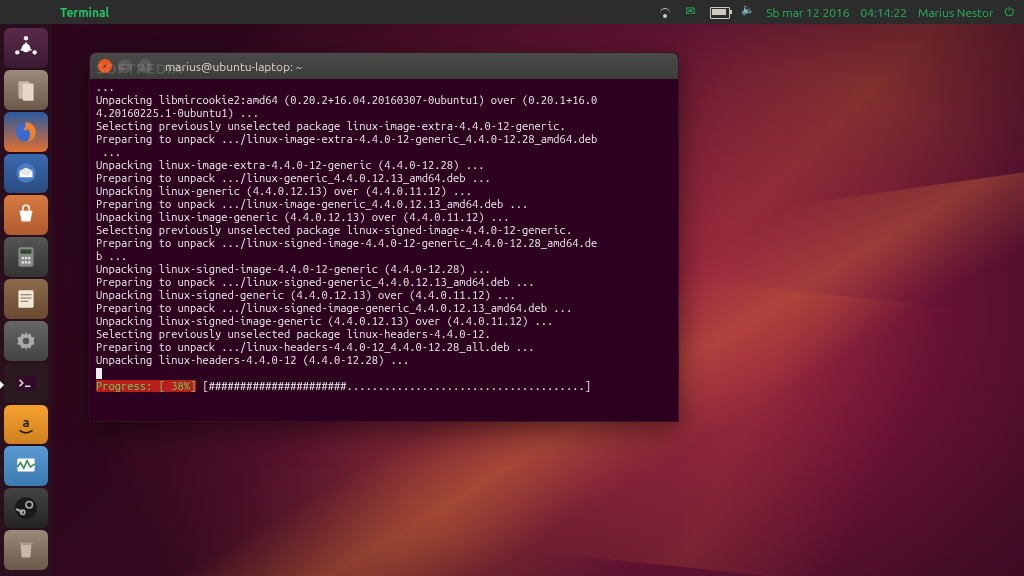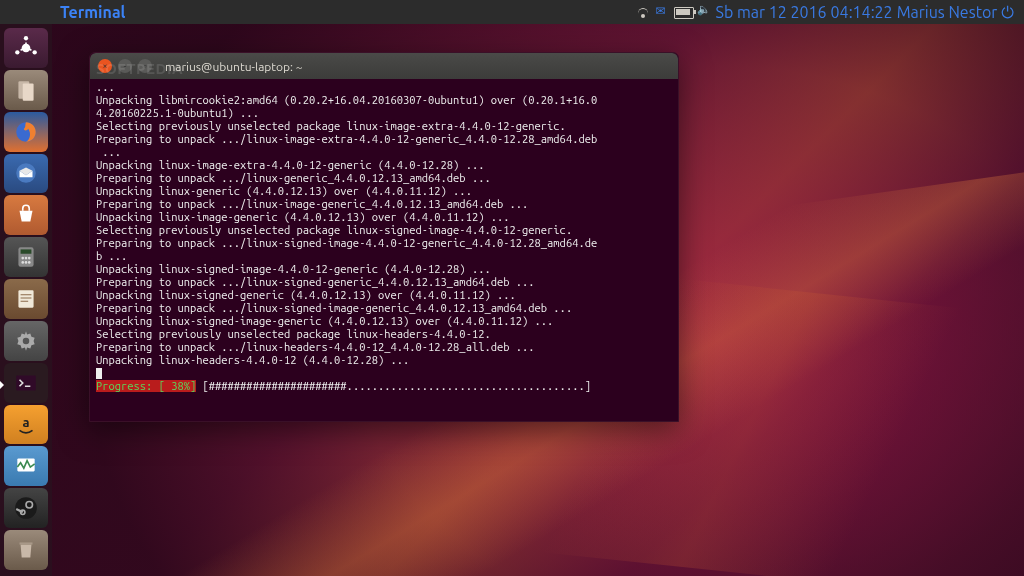--- a/index.html
+++ b/index.html
@@ -8,24 +8,24 @@
     radial-gradient(ellipse 900px 700px at 70% 60%,rgba(150,20,70,.8) 0%,rgba(80,10,40,.6) 40%,rgba(40,5,25,.9) 70%),
     linear-gradient(135deg,#4a1530 0%,#6e1e3a 25%,#8a2847 45%,#d06a3a 60%,#5a1a35 75%,#301022 100%);
 }
 .desktop::before{content:"";position:absolute;top:40%;left:0;width:120%;height:60%;
   background:linear-gradient(155deg,transparent 40%,rgba(220,120,60,.35) 50%,transparent 60%);
   transform:skewY(-8deg)}
 .desktop::after{content:"";position:absolute;bottom:0;left:30%;width:90%;height:50%;
   background:linear-gradient(115deg,transparent 35%,rgba(200,90,50,.25) 48%,transparent 62%);
   transform:skewY(6deg)}
 
-.topbar{position:absolute;top:0;left:0;right:0;height:24px;background:#2c2c2c;color:#3b82f6;display:flex;align-items:center;font-size:16px;z-index:5}
+.topbar{position:absolute;top:0;left:0;right:0;height:24px;background:#2c2c2c;color:#22c55e;display:flex;align-items:center;font-size:12px;z-index:5}
 .topbar .app{font-weight:700;margin-left:60px}
 .topbar .spacer{flex:1}
-.topbar .ind{display:flex;align-items:center;gap:4px;margin-right:10px}
+.topbar .ind{display:flex;align-items:center;gap:11px;margin-right:10px}
 .topbar .ind span{opacity:.9}
 .ico{display:inline-block;width:14px;height:12px;position:relative}
 .wifi::before{content:"";position:absolute;left:3px;top:8px;width:4px;height:4px;border-radius:50%;background:#dfdbd2}
 .wifi::after{content:"";position:absolute;left:0;top:2px;width:10px;height:10px;border:1.5px solid #dfdbd2;border-bottom:none;border-left:none;border-right:none;border-radius:50%}
 .mail::before{content:"✉";position:absolute;top:-2px;left:0;font-size:12px}
 .batt{width:18px;height:10px;border:1px solid #dfdbd2;margin-top:1px;border-radius:1px}
 .batt::before{content:"";position:absolute;left:1px;top:1px;width:14px;height:6px;background:#dfdbd2}
 .batt::after{content:"";position:absolute;right:-3px;top:2px;width:2px;height:4px;background:#dfdbd2}
 .snd::before{content:"🔈";position:absolute;top:-3px;left:0;font-size:11px;color:#dfdbd2}
 

